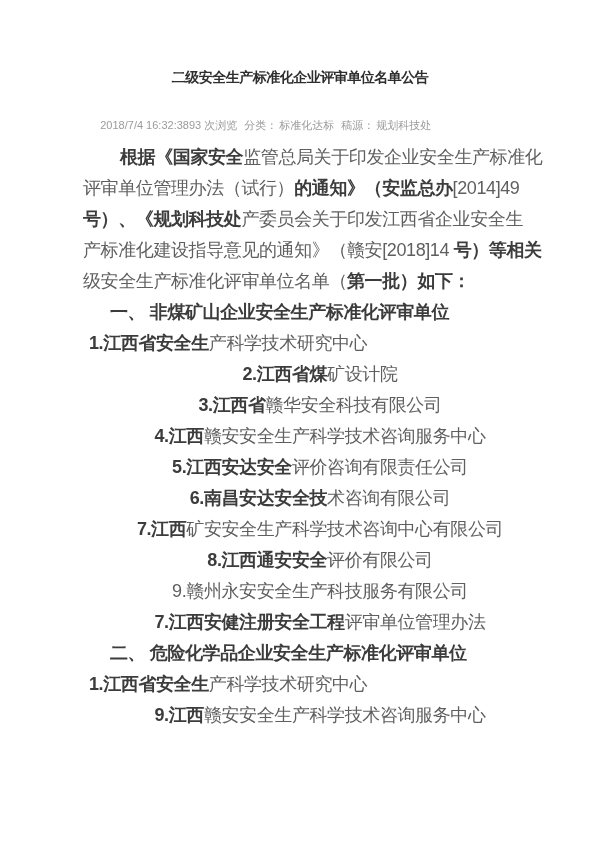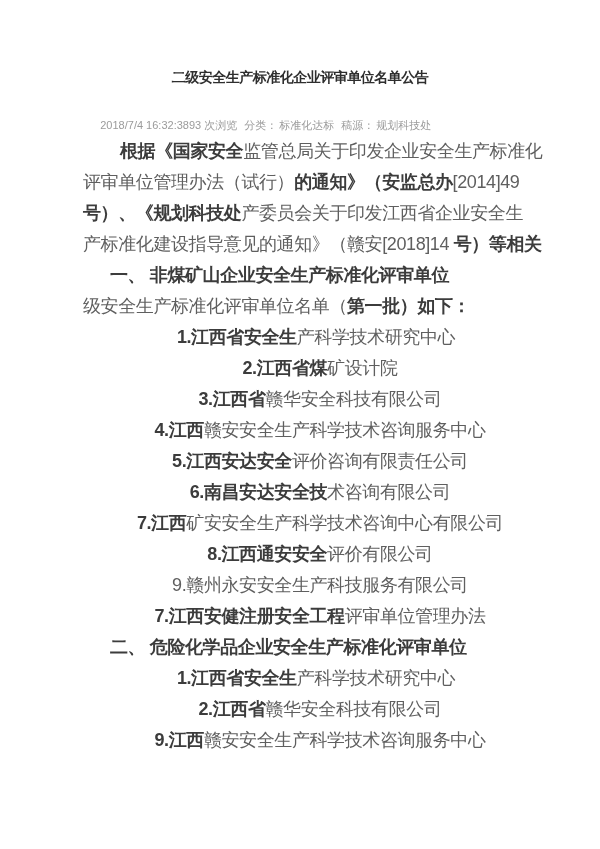--- a/index.html
+++ b/index.html
@@ -24,57 +24,56 @@
     font-size:14px;font-weight:bold;letter-spacing:-0.5px;
     color:var(--c-title);
   }
   .meta{
     position:absolute;top:106px;left:88px;width:470px;
     font-size:11px;color:var(--c-meta);white-space:pre;
   }
   .meta .gap{margin-left:7px;}
   .meta .lbl{margin-right:2px;}
   .article{
-    position:absolute;top:136px;left:83px;width:460px;
+    position:absolute;top:142px;left:83px;width:460px;
     font-size:18px;color:var(--c-body);letter-spacing:-0.4px;
   }
   .line{height:31px;line-height:31px;white-space:pre;}
   .line span.b{font-weight:bold;color:var(--c-bold);}
   .line.para-first{padding-left:37px;}
   .line.heading{padding-left:27px;font-weight:bold;color:var(--c-bold);}
   .line.item{padding-left:14px;text-align:center;}
-  .line.item-first{padding-left:6px;text-align:center;}
+  .line.item-first{padding-left:6px;}
 </style>
 </head>
 <body>
 
 <div class="page">
 
   <h1 class="title">二级安全生产标准化企业评审单位名单公告</h1>
 
   <div class="meta">
     <span>2018/7/4 16:32:3893 次浏览</span><span class="gap lbl">分类：</span><span>标准化达标</span><span class="gap lbl">稿源：</span><span>规划科技处</span>
   </div>
 
   <div class="article">
       <div class="line para-first"><span class="b">根据《国家安全</span><span>监管总局关于印发企业安全生产标准化</span></div>
       <div class="line para"><span>评审单位管理办法（试行）</span><span class="b">的通知》（安监总办</span><span>[2014]49</span></div>
       <div class="line para"><span class="b">号）、《规划科技处</span><span>产委员会关于印发江西省企业安全生</span></div>
       <div class="line para"><span>产标准化建设指导意见的通知》（赣安[2018]14 </span><span class="b">号）等相关</span></div>
+      <div class="line para"><span>级安全生产标准化评审单位名单（</span><span class="b">第一批）如下：</span></div>
       <div class="line heading"><span class="b">一、 非煤矿山企业安全生产标准化评审单位</span></div>
-      <div class="line para"><span>级安全生产标准化评审单位名单（</span><span class="b">第一批）如下：</span></div>
       <div class="line item-first"><span class="b">1.江西省安全生</span><span>产科学技术研究中心</span></div>
       <div class="line item"><span class="b">2.江西省煤</span><span>矿设计院</span></div>
       <div class="line item"><span class="b">3.江西省</span><span>赣华安全科技有限公司</span></div>
       <div class="line item"><span class="b">4.江西</span><span>赣安安全生产科学技术咨询服务中心</span></div>
       <div class="line item"><span class="b">5.江西安达安全</span><span>评价咨询有限责任公司</span></div>
       <div class="line item"><span class="b">6.南昌安达安全技</span><span>术咨询有限公司</span></div>
       <div class="line item"><span class="b">7.江西</span><span>矿安安全生产科学技术咨询中心有限公司</span></div>
       <div class="line item"><span class="b">8.江西通安安全</span><span>评价有限公司</span></div>
       <div class="line item"><span>9.赣州永安安全生产科技服务有限公司</span></div>
       <div class="line item"><span class="b">7.江西安健注册安全工程</span><span>评审单位管理办法</span></div>
       <div class="line heading"><span class="b">二、 危险化学品企业安全生产标准化评审单位</span></div>
       <div class="line item-first"><span class="b">1.江西省安全生</span><span>产科学技术研究中心</span></div>
-      <div class="line item"><span class="b">2.江西省</span><span>赣华安全科技有限公司</span></div>
       <div class="line item"><span class="b">9.江西</span><span>赣安安全生产科学技术咨询服务中心</span></div>
     </div>
 
 </div>
 
 </body></html>

